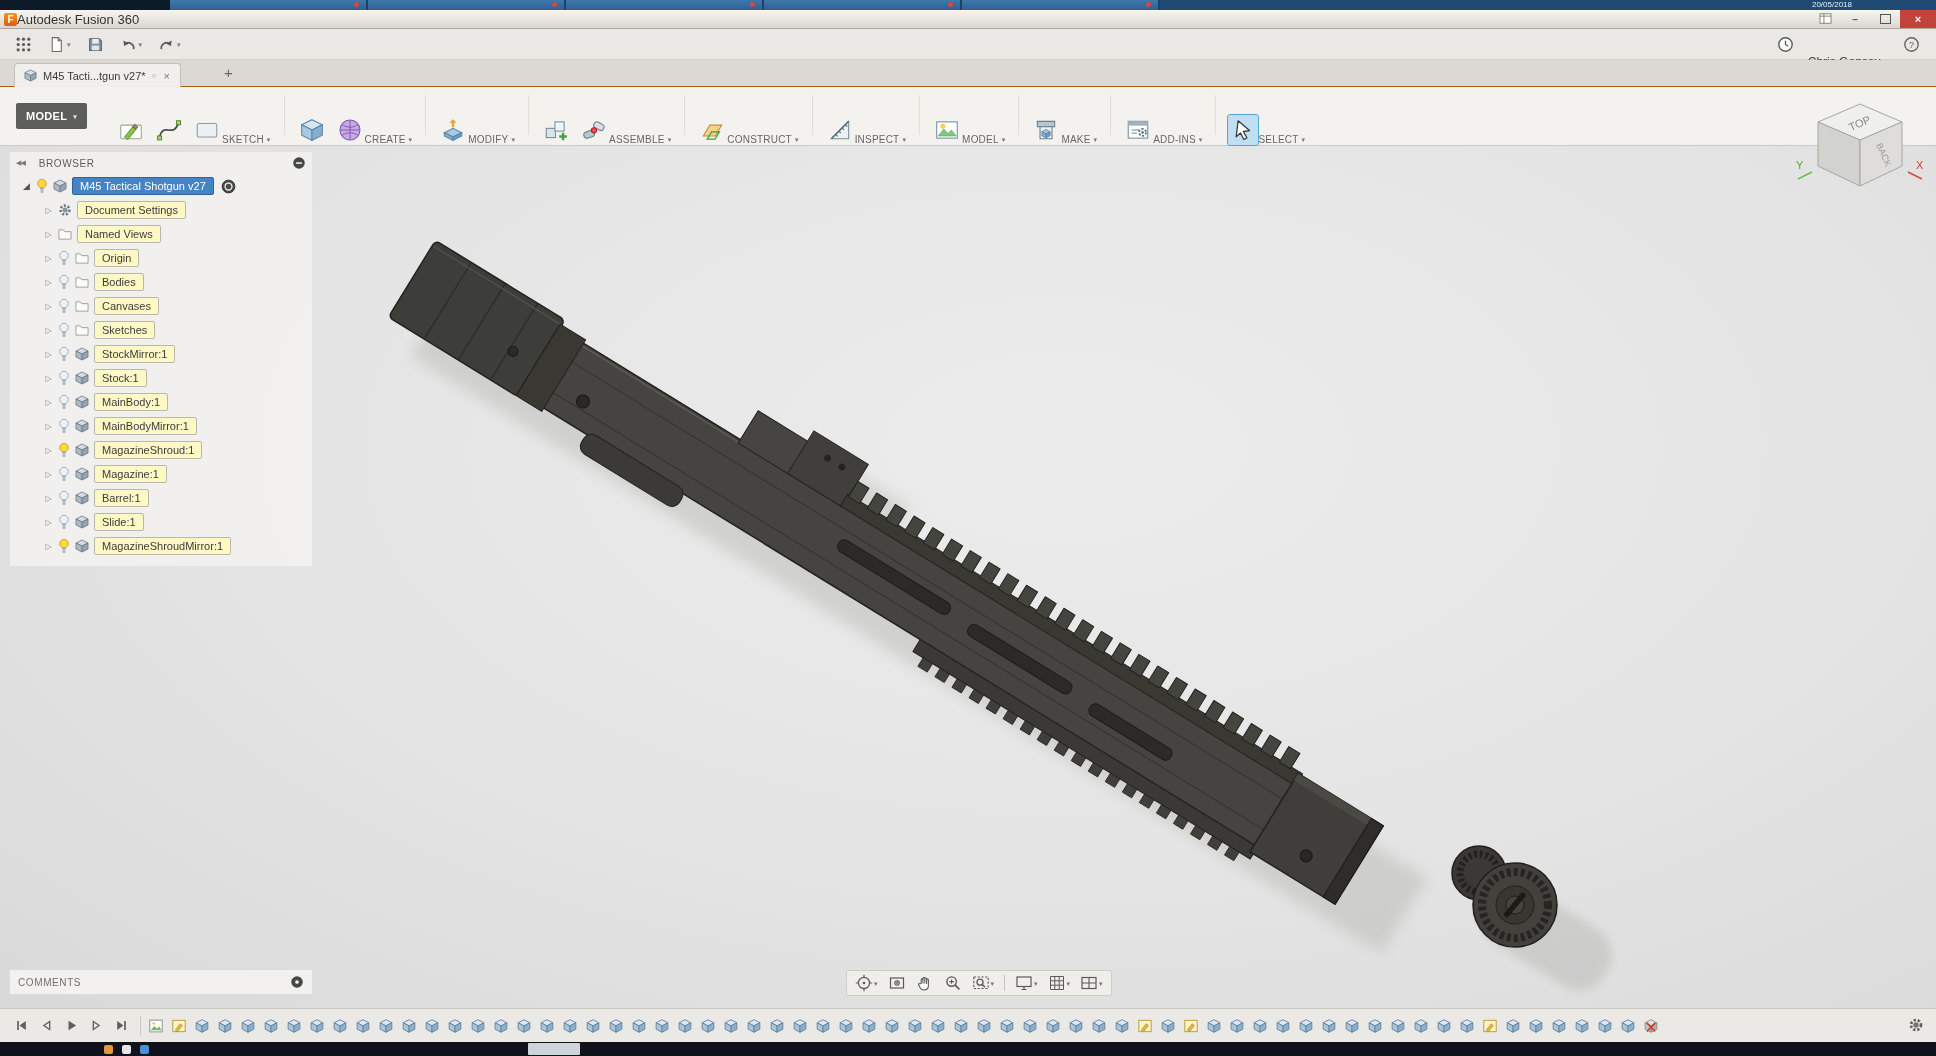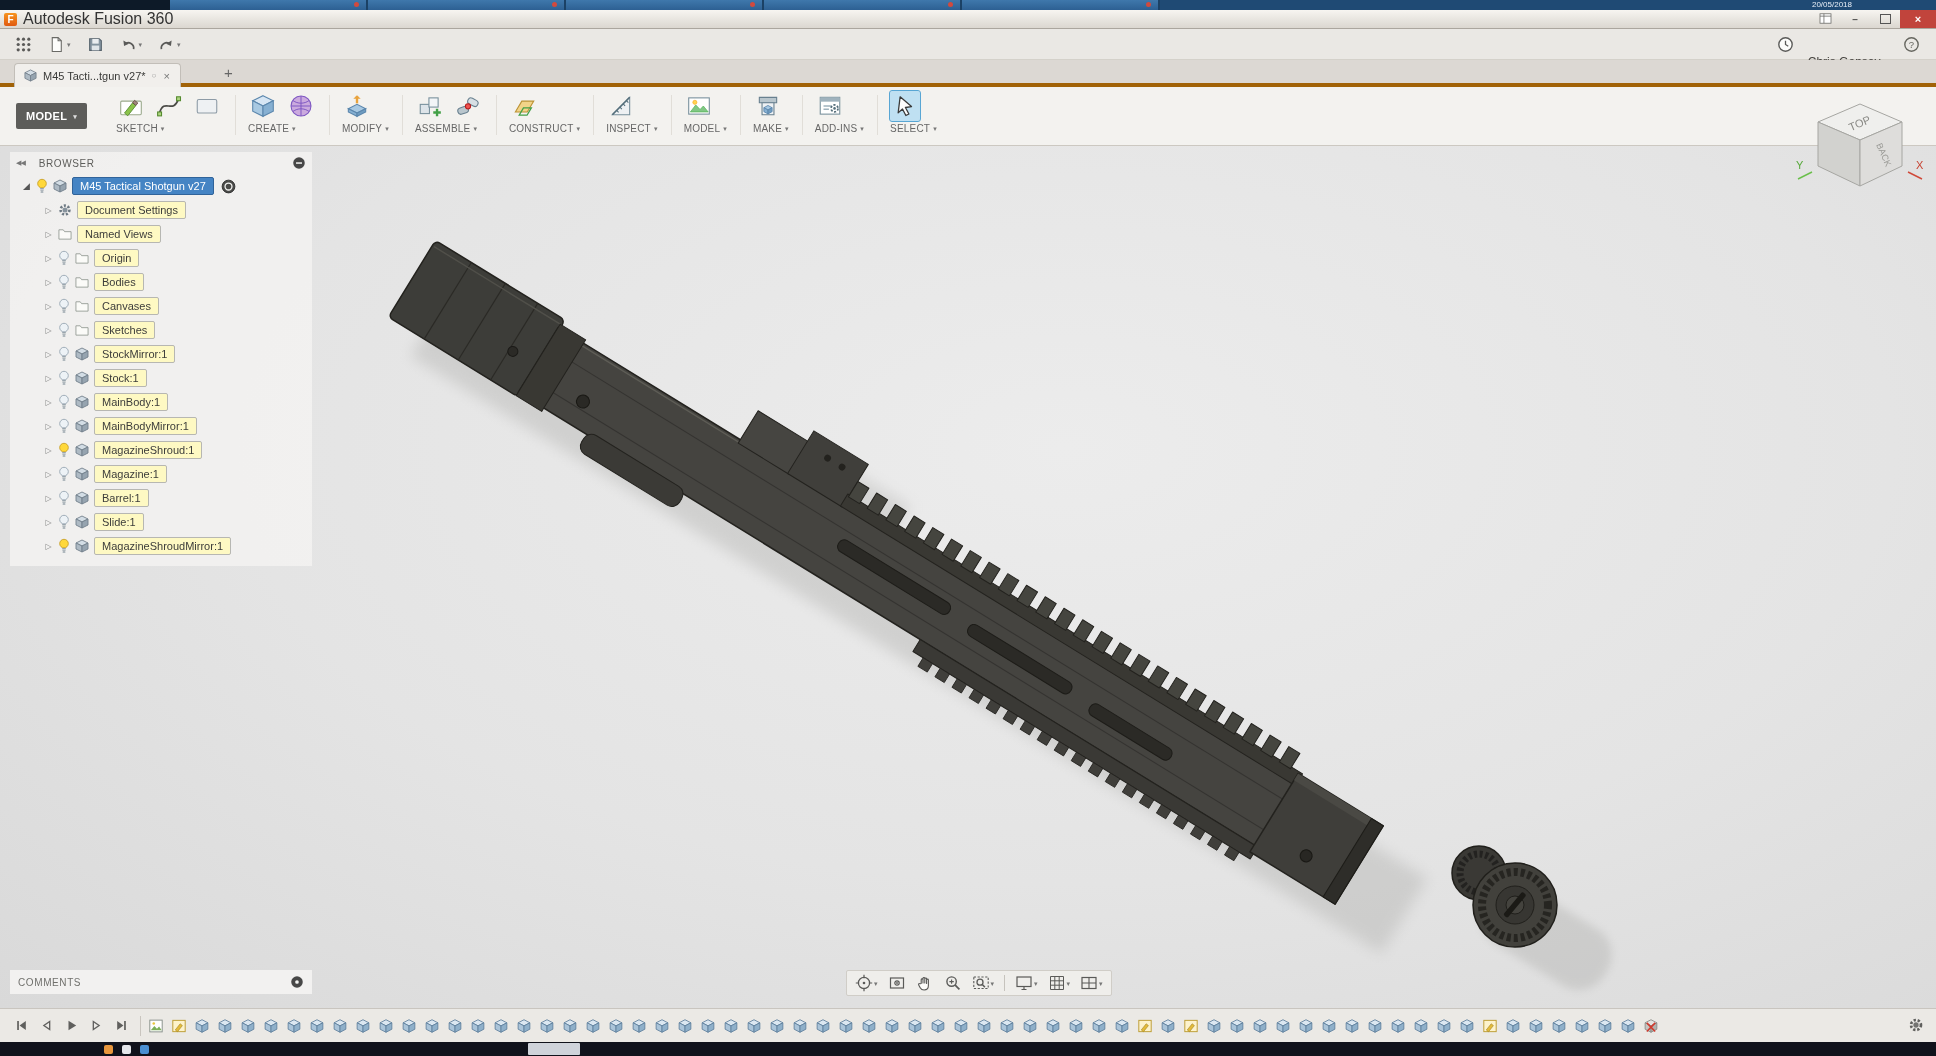--- a/index.html
+++ b/index.html
@@ -11,51 +11,51 @@
   .chrome-lead{width:170px;background:#0d1a28;}
   #chrome-tabs{width:990px;display:flex;}
   .ctab{flex:1;position:relative;background:linear-gradient(#3f78ac,#2d6093);border-right:2px solid #1b4165;}
   .ctab-dot{position:absolute;right:7px;top:2px;width:5px;height:5px;border-radius:50%;background:#d14a3e;}
   .chrome-rest{flex:1;position:relative;background:#1f4a74;}
   .chrome-date{position:absolute;right:84px;top:0;font-size:8px;line-height:10px;color:#e7eef6;}
 
   
   .titlebar{position:absolute;left:0;top:10px;width:100%;height:19px;background:linear-gradient(#f7f5f1,#dbd7d0);border-bottom:1px solid #aba69e;display:flex;align-items:center;box-sizing:border-box;}
   .app-logo{width:13px;height:13px;margin-left:4px;background:linear-gradient(#f7941e,#e05a10);color:#fff;font-size:10px;font-weight:bold;display:flex;align-items:center;justify-content:center;border-radius:2px;}
-  .app-title{margin-left:6px;font-size:16px;color:#333;text-align:right;}
+  .app-title{font-size:13px;color:#333;text-align:right;}
   .win-controls{margin-left:auto;display:flex;align-items:stretch;height:100%;}
   .winbtn{width:30px;display:flex;align-items:center;justify-content:center;color:#555;font-size:10px;}
   .winbtn.close{width:36px;background:#c1443c;color:#fff;font-size:11px;font-weight:bold;}
   .max-box{width:9px;height:8px;border:1.5px solid #555;}
   .min-glyph{font-weight:bold;}
 
   
   .qat{position:absolute;left:0;top:29px;width:100%;height:31px;background:#eae8e4;border-bottom:1px solid #d4d1ca;display:flex;align-items:center;padding:0 10px;box-sizing:border-box;}
   #qat-left{display:flex;align-items:center;gap:6px;}
   .qbtn{display:flex;align-items:center;gap:2px;padding:3px 5px;border-radius:2px;}
   .mini-caret{font-size:7px;color:#777;line-height:1;}
   .qat-right{margin-left:auto;display:flex;align-items:center;gap:14px;padding-right:6px;}
   .user-menu{display:flex;align-items:center;gap:5px;font-size:12px;color:#44423e;margin-top:35px;}
   #qat-clock,#qat-help{display:flex;align-items:center;}
 
   
-  .tabbar{position:absolute;left:0;top:60px;width:100%;height:27px;background:#dcd8d3;border-bottom:4px solid #a16207;box-sizing:border-box;}
+  .tabbar{position:absolute;left:0;top:60px;width:100%;height:27px;background:#dcd8d3;border-bottom:1px solid #a16207;box-sizing:border-box;}
   .doc-tab{position:absolute;left:14px;top:3px;height:24px;background:#f1efec;border:1px solid #c2beb8;border-bottom:none;border-radius:4px 4px 0 0;display:flex;align-items:center;gap:6px;padding:0 9px;box-sizing:border-box;}
   .tab-label{font-size:11px;color:#3a3a38;}
   .tab-status{font-size:8px;color:#999;}
   .tab-close{font-size:11px;color:#777;padding:0 1px;}
   .new-tab{position:absolute;left:224px;top:4px;font-size:15px;color:#666;}
   #tab-ic{display:flex;align-items:center;}
 
   
   .ribbon{position:absolute;left:0;top:87px;width:100%;height:59px;background:#f3f2ef;border-bottom:1px solid #ccc8c1;display:flex;align-items:stretch;padding-left:16px;box-sizing:border-box;}
   .model-btn{align-self:center;display:flex;align-items:center;gap:6px;background:#5d5d5a;color:#fff;font-size:11px;font-weight:bold;padding:7px 10px;border-radius:2px;margin-right:16px;letter-spacing:0.3px;}
   .model-btn .mini-caret{color:#ddd;}
   #ribbon-groups{display:flex;}
-  .rgroup{display:flex;flex-direction:column;align-items:flex-start;padding:4px 13px 0;position:relative;}
+  .rgroup{display:flex;flex-direction:row;align-items:flex-end;padding:4px 13px 0;position:relative;}
   .rgroup + .rgroup::before{content:"";position:absolute;left:0;top:8px;bottom:10px;width:1px;background:#e1ded8;}
   .rg-icons{display:flex;gap:8px;}
   .rg-icon{width:30px;height:30px;display:flex;align-items:center;justify-content:center;border-radius:2px;}
   .rg-icon.active{background:#bfe0f2;outline:1px solid #58a6d4;}
   .rg-label{margin-top:2px;display:flex;align-items:center;gap:3px;font-size:10px;color:#666;letter-spacing:0.2px;}
 
   
   .canvas{position:absolute;left:0;top:146px;width:1936px;height:862px;background:radial-gradient(ellipse at 55% 35%, #ececec 0%, #e4e4e4 55%, #d9d9d9 100%);}
 
   .viewcube{position:absolute;left:1790px;top:92px;width:140px;height:120px;}

